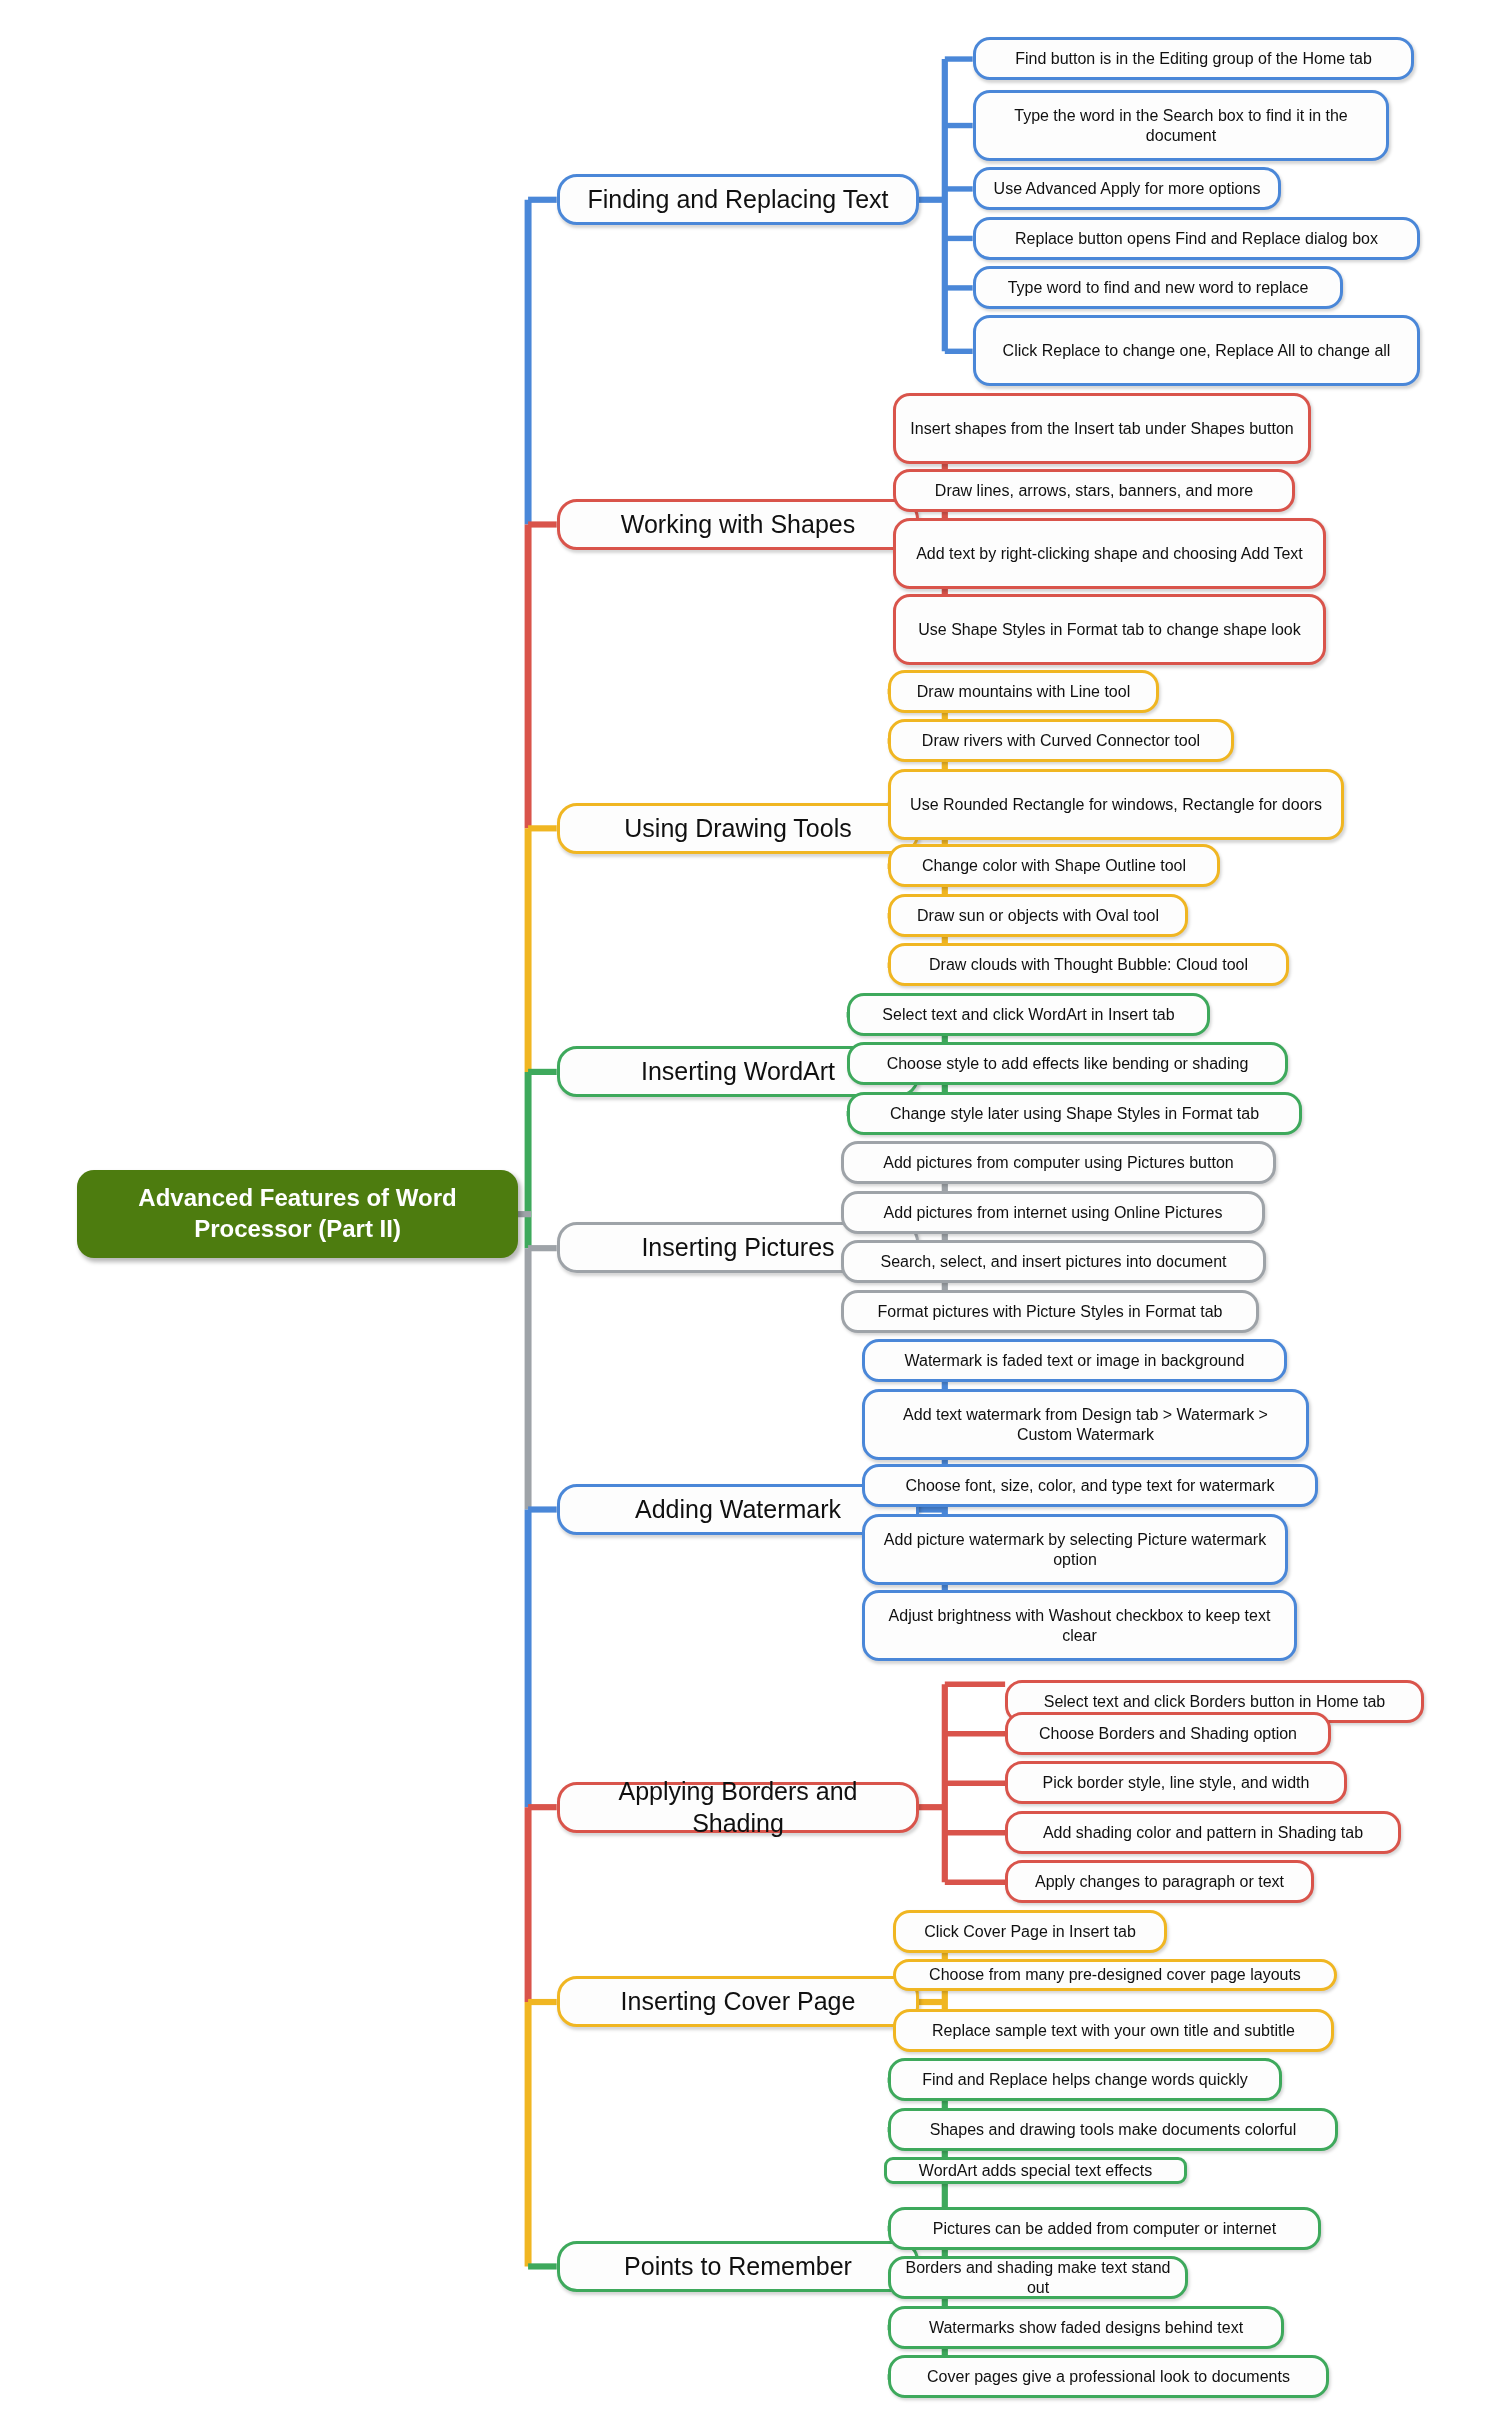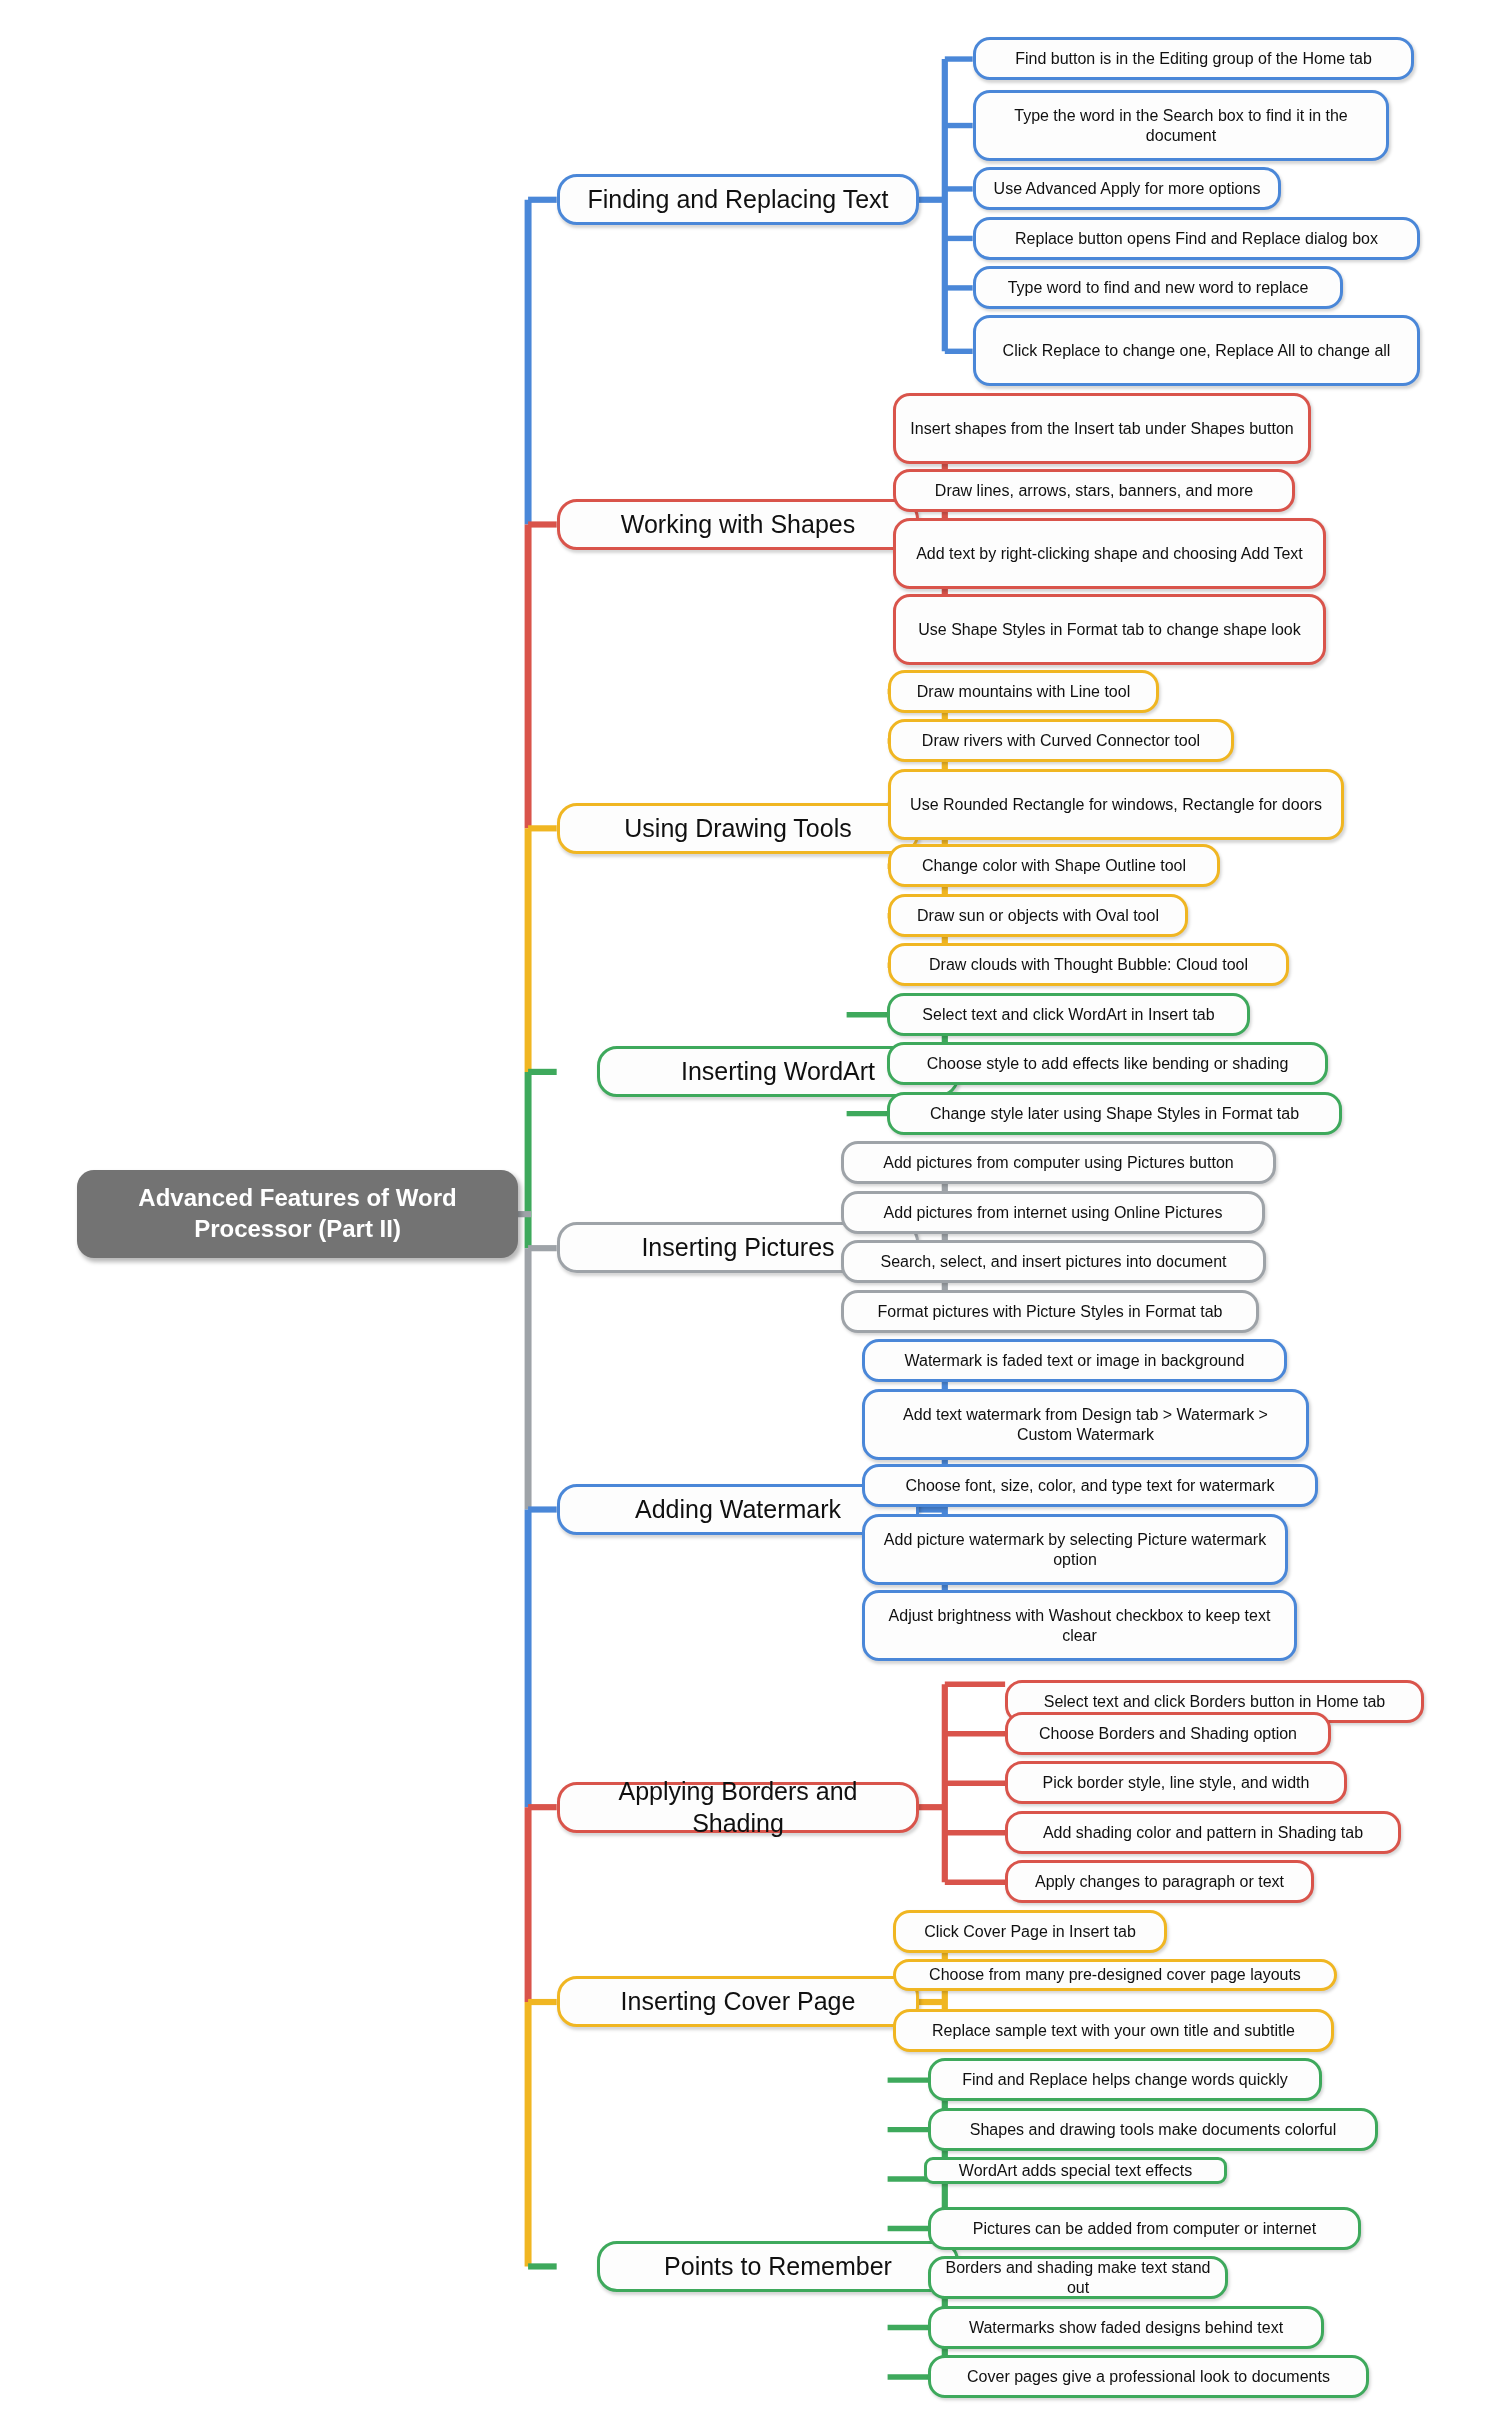--- a/index.html
+++ b/index.html
@@ -7,33 +7,33 @@
        font-family:"Liberation Sans","DejaVu Sans",sans-serif;}
   #canvas{position:absolute;left:0;top:0;width:1510px;height:2426px;}
   svg.wires{position:absolute;left:0;top:0;width:1510px;height:2426px;pointer-events:none;}
 
   .node{position:absolute;box-sizing:border-box;background:#fdfdfd;
         border-style:solid;border-width:3.9px;border-radius:20px;
         display:flex;align-items:center;justify-content:center;
         text-align:center;color:#101010;line-height:1.25;
         box-shadow:1.5px 2.3px 3.1px rgba(0,0,0,0.17);}
 
-  .root{position:absolute;background:#737373;border-radius:17px;color:#ffffff;
+  .root{position:absolute;background:#4d7c0f;border-radius:17px;color:#ffffff;
         display:flex;align-items:center;justify-content:center;text-align:center;
         font-weight:bold;font-size:24px;line-height:1.28;padding:0 10.8px;
         box-sizing:border-box;box-shadow:2.3px 3.1px 4.6px rgba(0,0,0,.28);}
 
   .branch{font-size:25px;padding:0 12.4px;}
   .leaf{font-size:16px;padding:0 10.8px;border-width:3.1px;border-radius:17px;}
 
   
   .c-blue{border-color:#4a87d8;}
   .c-red{border-color:#d9544b;}
   .c-yellow{border-color:#f0b622;}
-  .c-green{border-color:#3ea css;margin-left:40px;}
+  .c-green{border-color:#3ea css;}
   .c-green{border-color:#3ea95c;}
   .c-gray{border-color:#9ea3a8;}
 
   
   #logo{position:absolute;left:29px;top:2273px;width:255px;height:131px;}
   #logo .wordmark{position:absolute;left:114px;top:37px;font-size:48px;
        font-weight:bold;color:#121212;letter-spacing:-0.8px;}
 </style>
 </head>
 <body>

